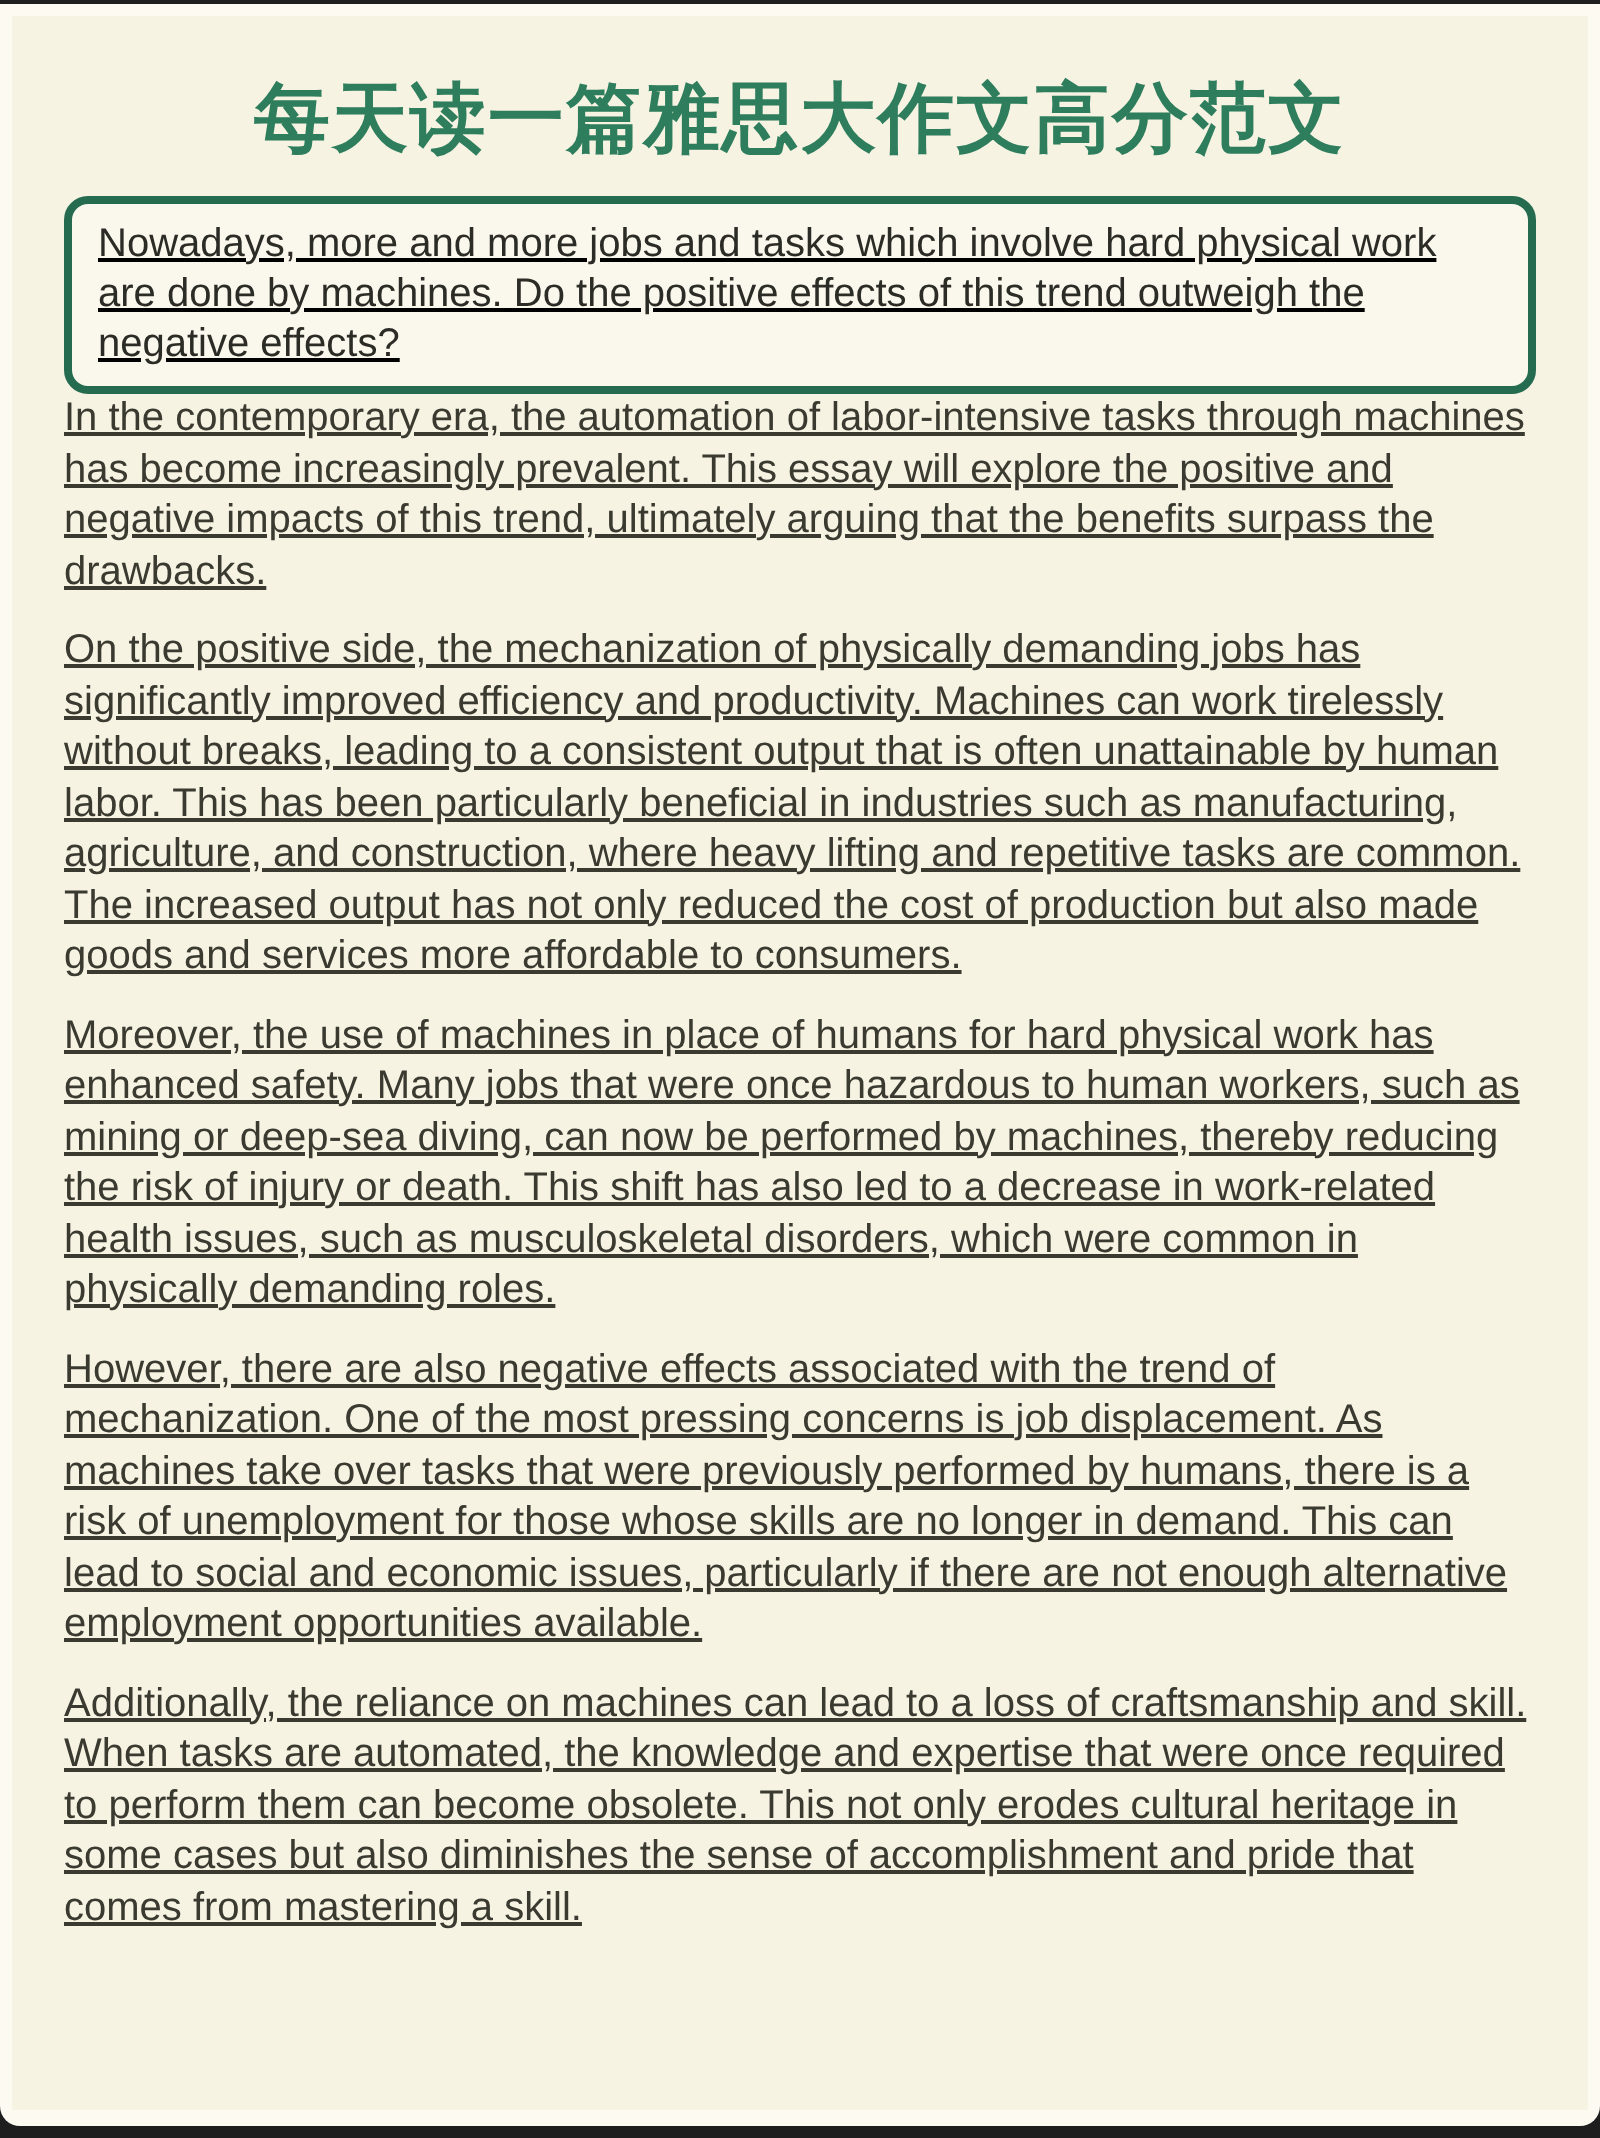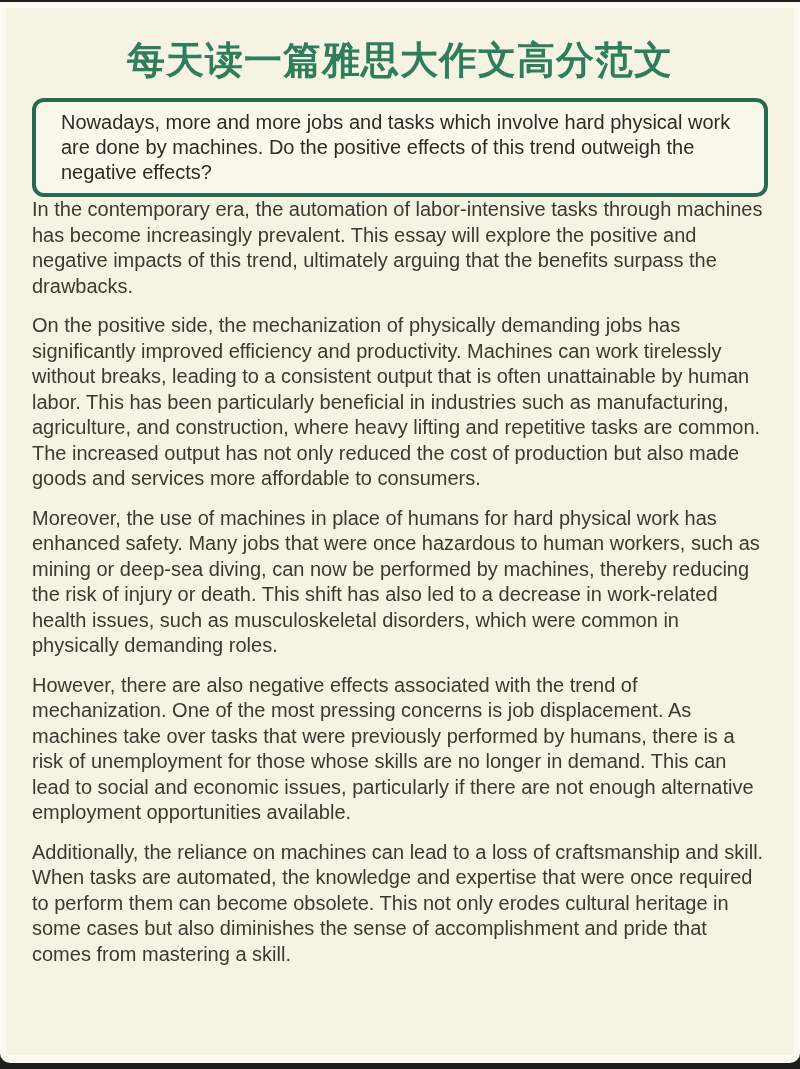--- a/index.html
+++ b/index.html
@@ -41,42 +41,44 @@
     font-size: 38px;
     line-height: 44px;
     font-weight: bold;
     color: #2e7e5d;
     letter-spacing: 1px;
   }
   .question-box {
     border: 4px solid #256b50;
     border-radius: 12px;
     background: #faf7ec;
-    padding: 8px 25px;
+    padding: 8px 13px;
     box-sizing: border-box;
+    text-decoration: underline;
   }
   .question-text {
     margin: 0;
     font-size: 20px;
     line-height: 25px;
     color: #2c2c26;
   }
   .section-heading {
     margin: 16px 0 8px 0;
     text-align: center;
     font-size: 22px;
     line-height: 26px;
     font-weight: bold;
     color: #2e7e5d;
   }
   .essay p {
     margin: 0 0 14px 0;
     font-size: 20px;
     line-height: 25.5px;
     color: #3a3a30;
+    text-decoration: underline;
   }
   .essay p:last-child {
     margin-bottom: 17px;
   }
 </style>
 </head>
 <body>
 
 <div class="page-frame">
   <div class="card">

